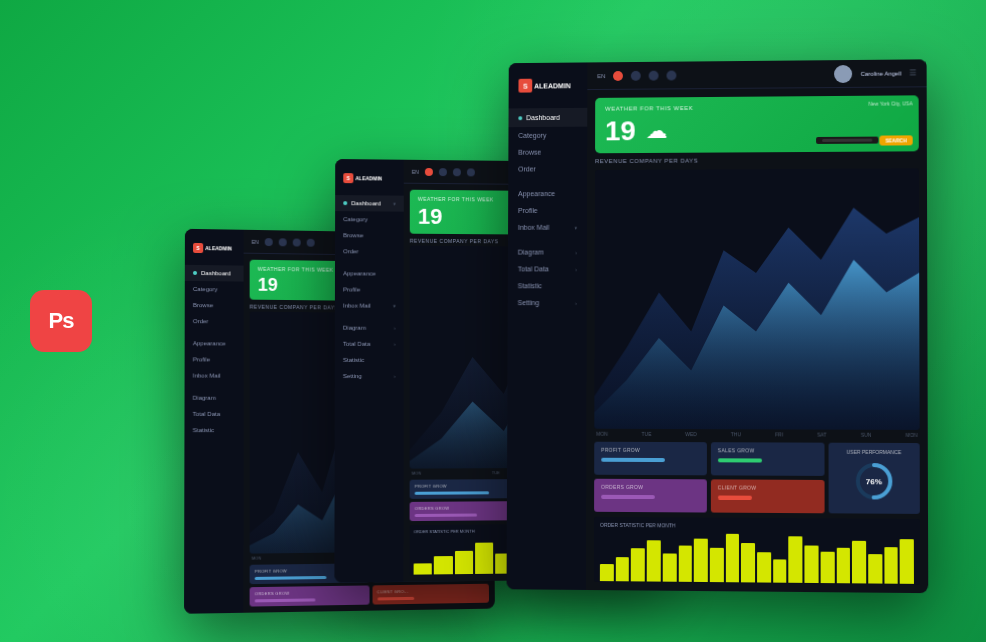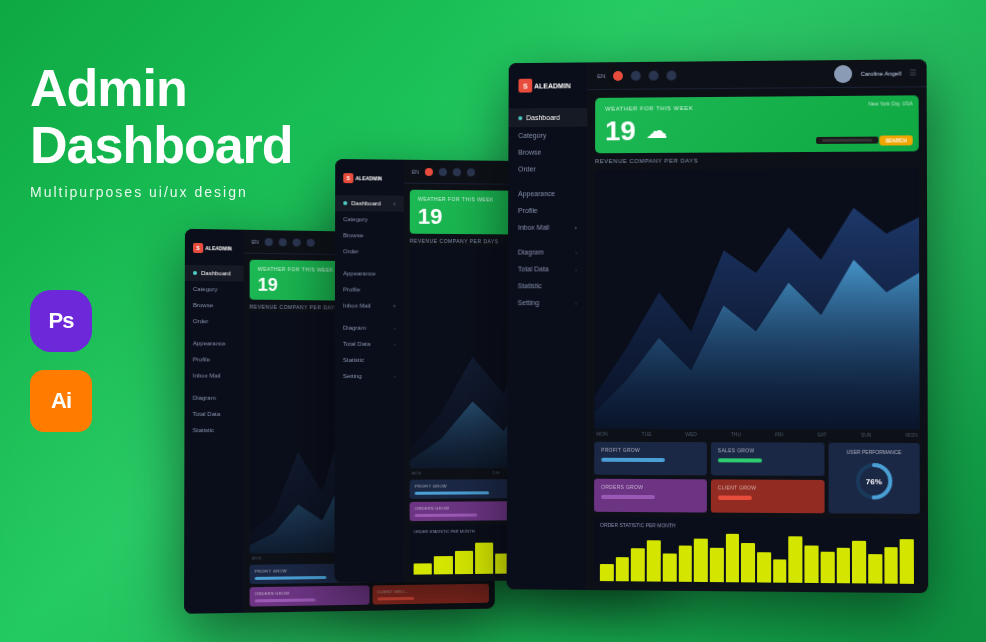--- a/index.html
+++ b/index.html
@@ -51,21 +51,21 @@
       border-radius: 14px;
       display: flex;
       align-items: center;
       justify-content: center;
       font-size: 22px;
       font-weight: 900;
       color: white;
       letter-spacing: -1px;
     }
     .tool-xd { background: #ff2bc2; }
-    .tool-ps { background: #6d28d9; border-radius: 21px; }
+    .tool-ps { background: #ef4444; }
     .tool-ai { background: #ff7c00; }
 
     
     .screens-container {
       position: absolute;
       right: -20px;
       top: 30px;
       width: 820px;
       height: 600px;
     }
@@ -405,31 +405,23 @@
       width: 100%;
       height: 100%;
     }
   </style>
 </head>
 <body>
 
 <div class="bg-decor"></div>
 <div class="content-wrapper">
 
-  <div class="hero-text">
-    <div class="hero-title">
-      <span>Admin</span><br>
-      <span>Dashboard</span>
-    </div>
-    <div class="hero-subtitle">Multipurposes ui/ux design</div>
-  </div>
 
   <div class="tool-icons">
     <div class="tool-icon tool-ps">Ps</div>
-    <div class="tool-icon tool-ai">Ai</div>
   </div>
 
   <div class="screens-container">
 
     <div class="screen screen-1">
       <div class="dash-layout">
         <div class="sidebar">
           <div class="sidebar-logo">
             <div class="logo-text">
               <span class="logo-dot">S</span>

